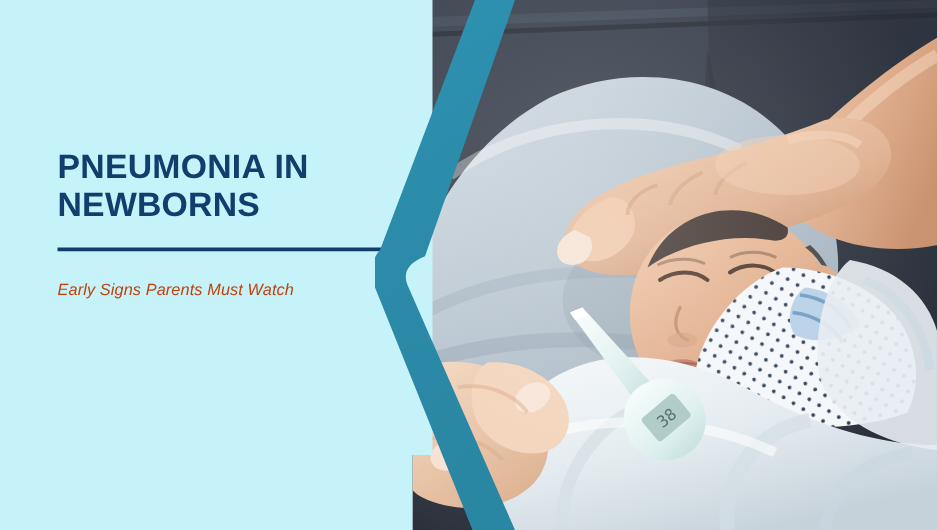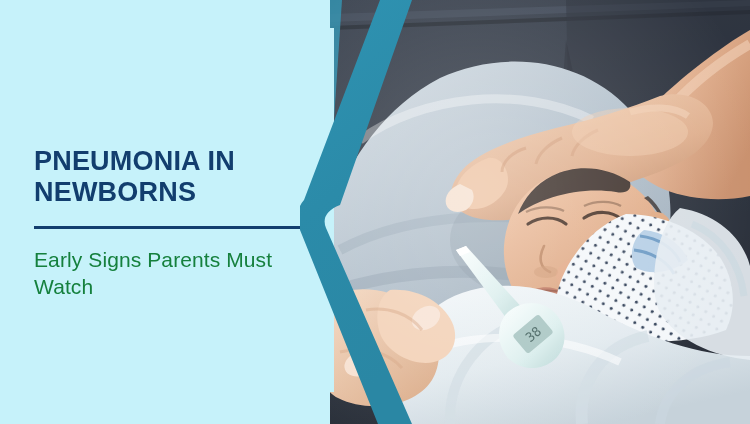--- a/index.html
+++ b/index.html
@@ -15,25 +15,24 @@
   .banner {
     position:relative;
     width:750px; height:424px;
     overflow:hidden;
     background:#C6F2FA;
   }
 
   
   .text-panel {
     position:absolute;
-    left:4px; top:0;
+    left:16px; top:0;
     width:330px; height:364px;
     background:#C6F2FA;
     z-index:6;
-    margin-top:28px;
   }
 
   .text-block {
     position:absolute;
     left:30px;
     top:118px;
     width:272px;
   }
 
   .headline {
@@ -48,25 +47,26 @@
 
   .rule {
     width:266px;
     height:3px;
     background:#123E6E;
     margin-top:18px;
     margin-bottom:17px;
   }
 
   .subhead {
-    font-size:21px;
+    font-size:13px;
     line-height:27px;
     font-weight:normal;
-    color:#15803d;
+    color:#c2410c;
     letter-spacing:0.1px;
+    font-style:italic;
   }
 
   
   .photo {
     position:absolute;
     left:330px; top:0;
     width:420px; height:424px;
     overflow:hidden;
     background:#8d9aa6;
     z-index:2;

